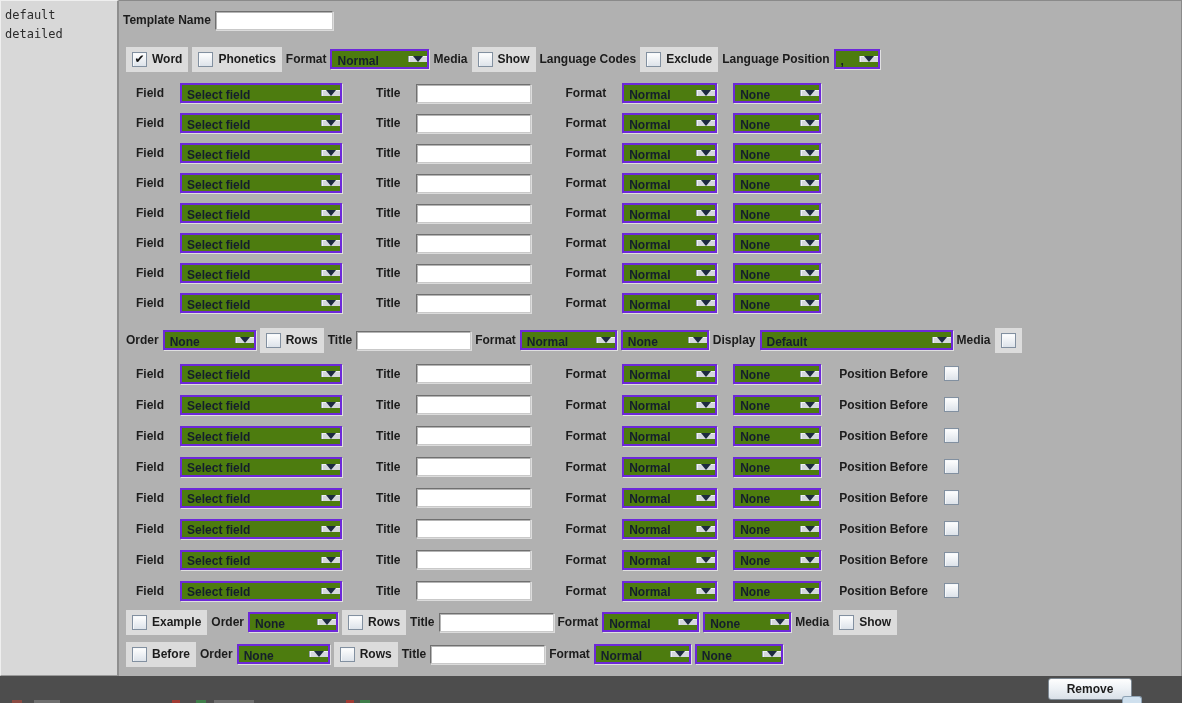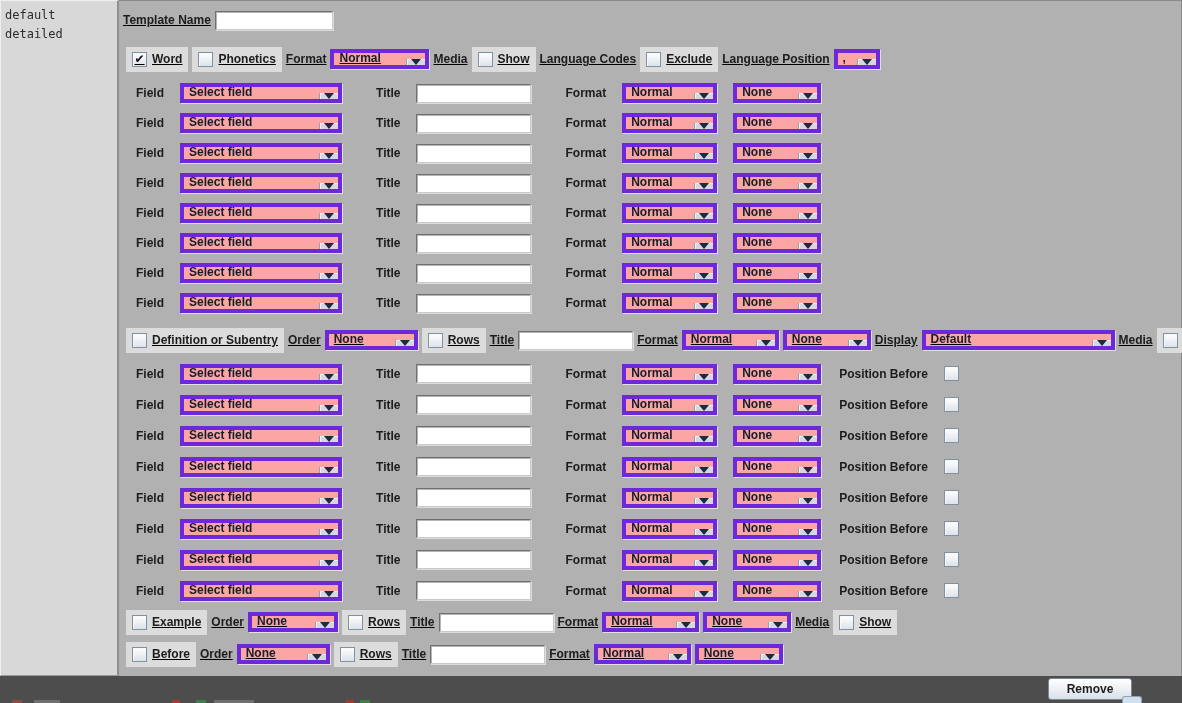--- a/index.html
+++ b/index.html
@@ -15,35 +15,35 @@
     position:absolute; left:0; top:0; width:119px; height:676px;
     background:#d8d8d8;
     border-top:1px solid #efefef; border-left:1px solid #efefef;
     border-right:2px solid #8f8f8f; border-bottom:1px solid #9a9a9a;
     padding:5px 4px;
     font-family:"DejaVu Sans Mono", monospace; font-size:12px; color:#2b2b2b;
   }
   .sidebar .item { line-height:19px; white-space:nowrap; cursor:default; }
   
   .main { position:absolute; left:121px; top:0; width:1061px; height:676px; }
-  .row { display:flex; align-items:center; gap:4px; padding-left:5px;text-decoration:underline; }
+  .row { display:flex; align-items:center; gap:4px; padding-left:5px; }
   .lbl { font-size:12px; font-weight:bold; color:#1c1c1c; white-space:nowrap; }
   
   .tinput {
     height:19px; background:#fff;
     border:1px solid #707070;
     border-bottom-color:#c9c9c9; border-right-color:#c9c9c9;
     box-shadow:inset 1px 1px 0 #b5b5b5, 1px 1px 0 rgba(255,255,255,.55);
     font-family:"Liberation Sans", sans-serif; font-size:12px; font-weight:bold; color:#10151c;
     padding:0 3px;
   }
   
   .combo {
-    display:inline-flex; align-items:flex-end; height:20px;
-    border:4px solid #6d28d9; background:#fca5a5;
+    display:inline-flex; align-items:center; height:20px;
+    border:2px solid #6d28d9; background:#4d7c0f;
     box-shadow:1px 1px 0 rgba(255,255,255,.6);
     cursor:default; flex:none;
   }
   .combo-val {
     flex:1; font-size:12px; font-weight:bold; color:#141e2c;
     padding:3px 0 0 5px; overflow:hidden; white-space:nowrap;
   }
   .combo-btn {
     width:19px; flex:none; display:flex; align-items:center; justify-content:center;
     border-left:1px solid #95a0ab; background:#d5d8dd;
@@ -328,24 +328,20 @@
     </span>
     <span class="combo w88">
       <span class="combo-val">None</span>
       <span class="combo-btn"></span>
     </span>
 
   </div>
 </div>
 
     <div class="row row-definition">
-      <span class="cbpanel">
-        <span class="cb"></span>
-        <span class="lbl">Definition or Subentry</span>
-      </span>
       <span class="lbl">Order</span>
       <span class="combo w93">
         <span class="combo-val">None</span>
         <span class="combo-btn"></span>
       </span>
       <span class="cbpanel">
         <span class="cb"></span>
         <span class="lbl">Rows</span>
       </span>
       <span class="lbl">Title</span>

